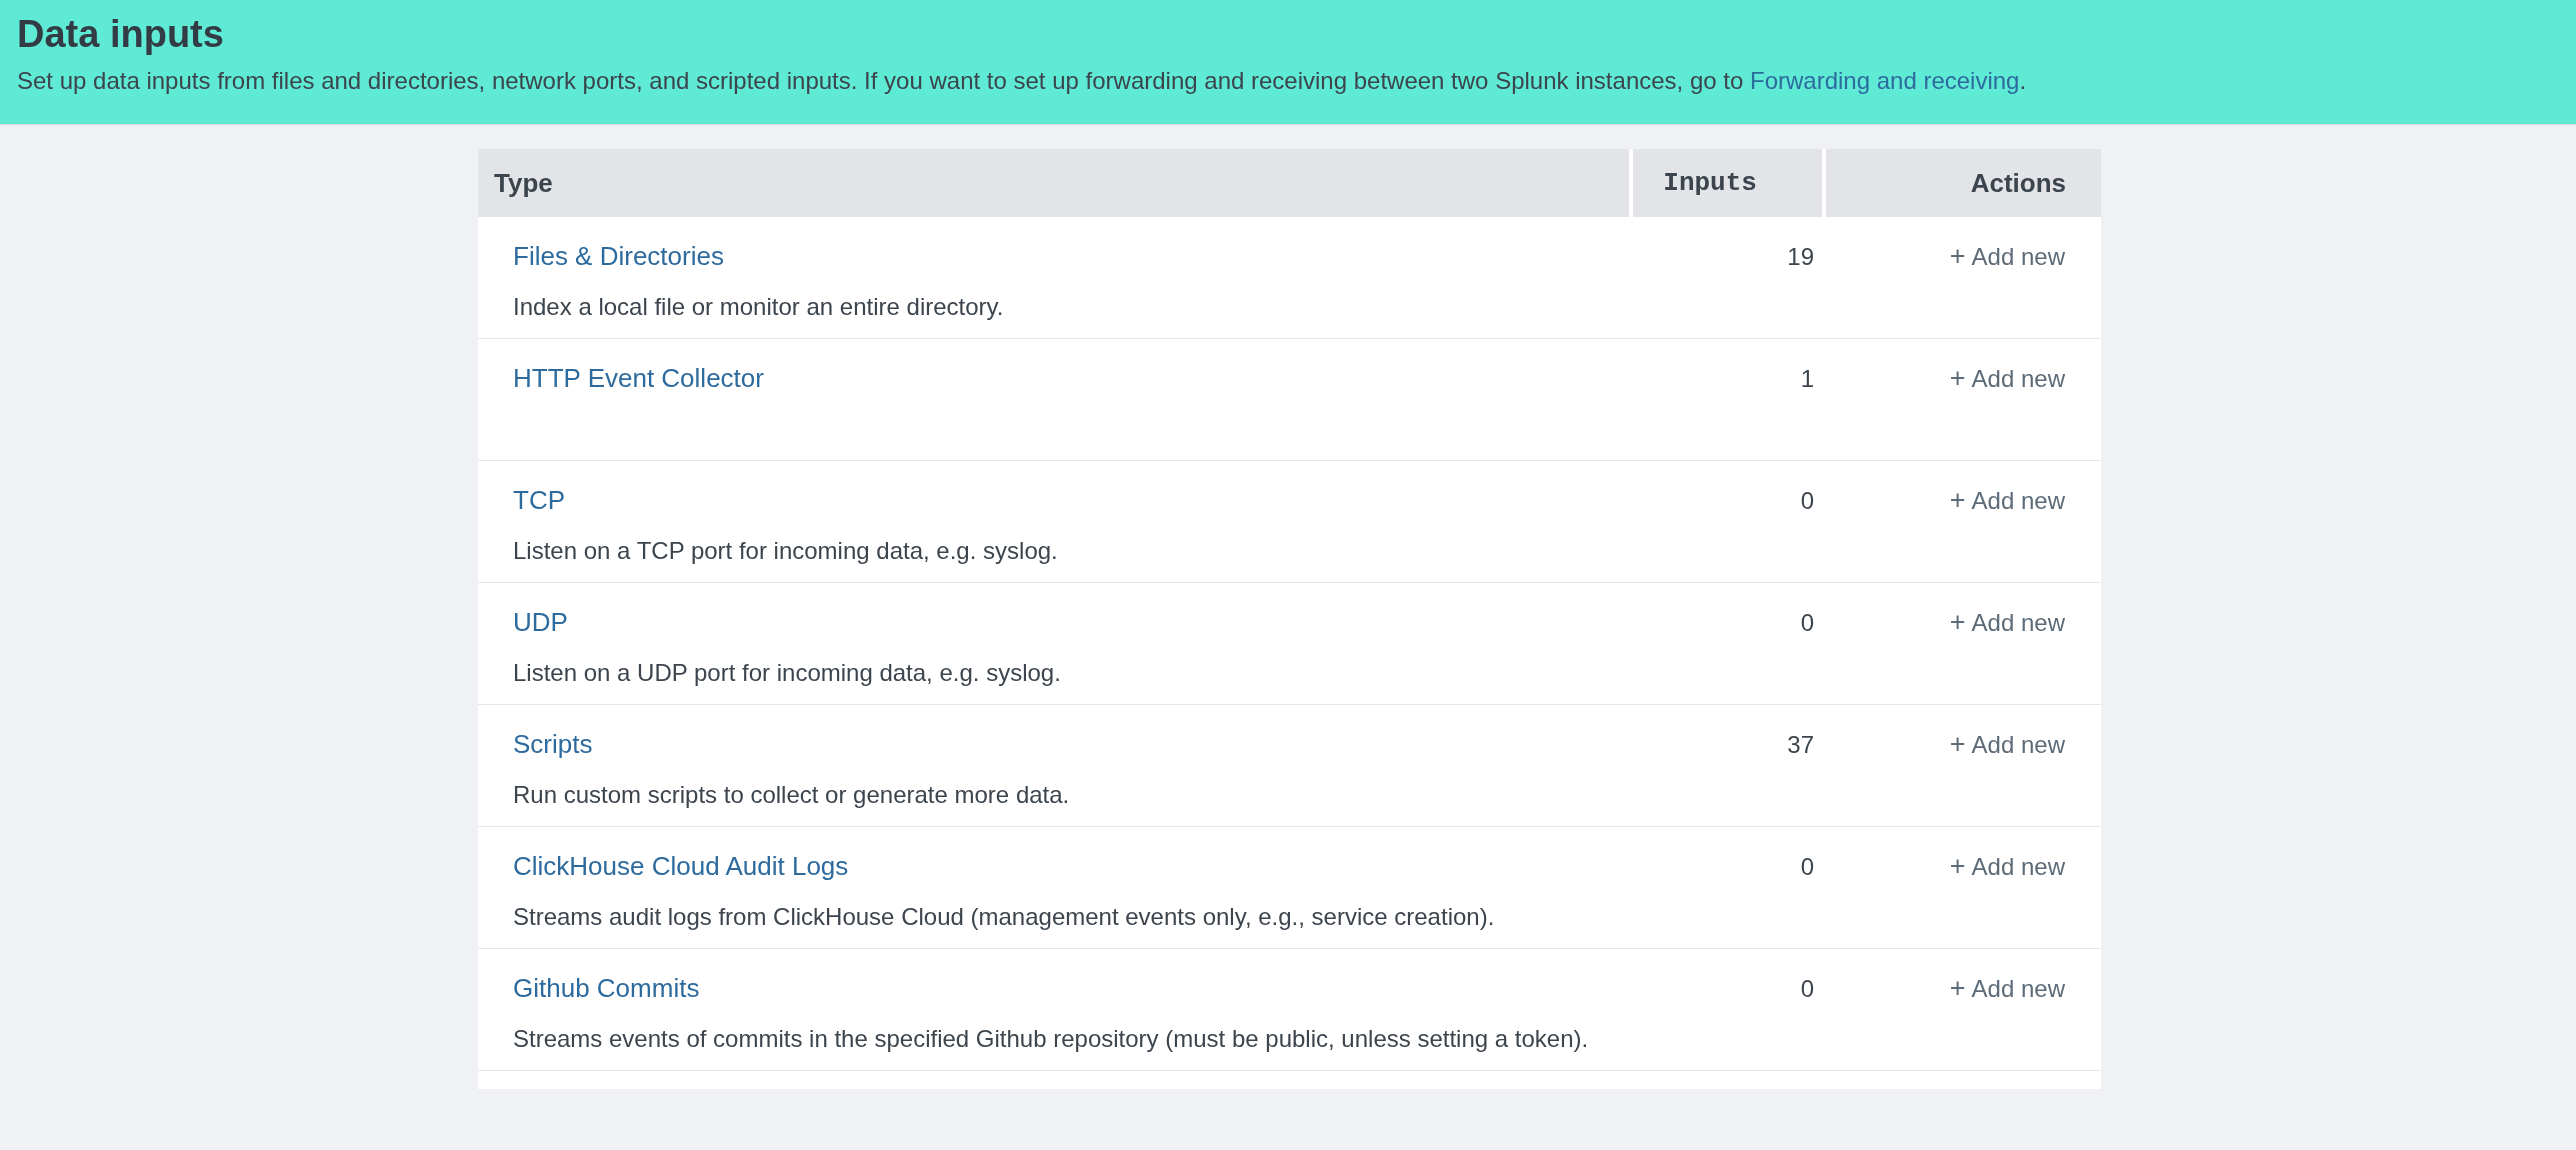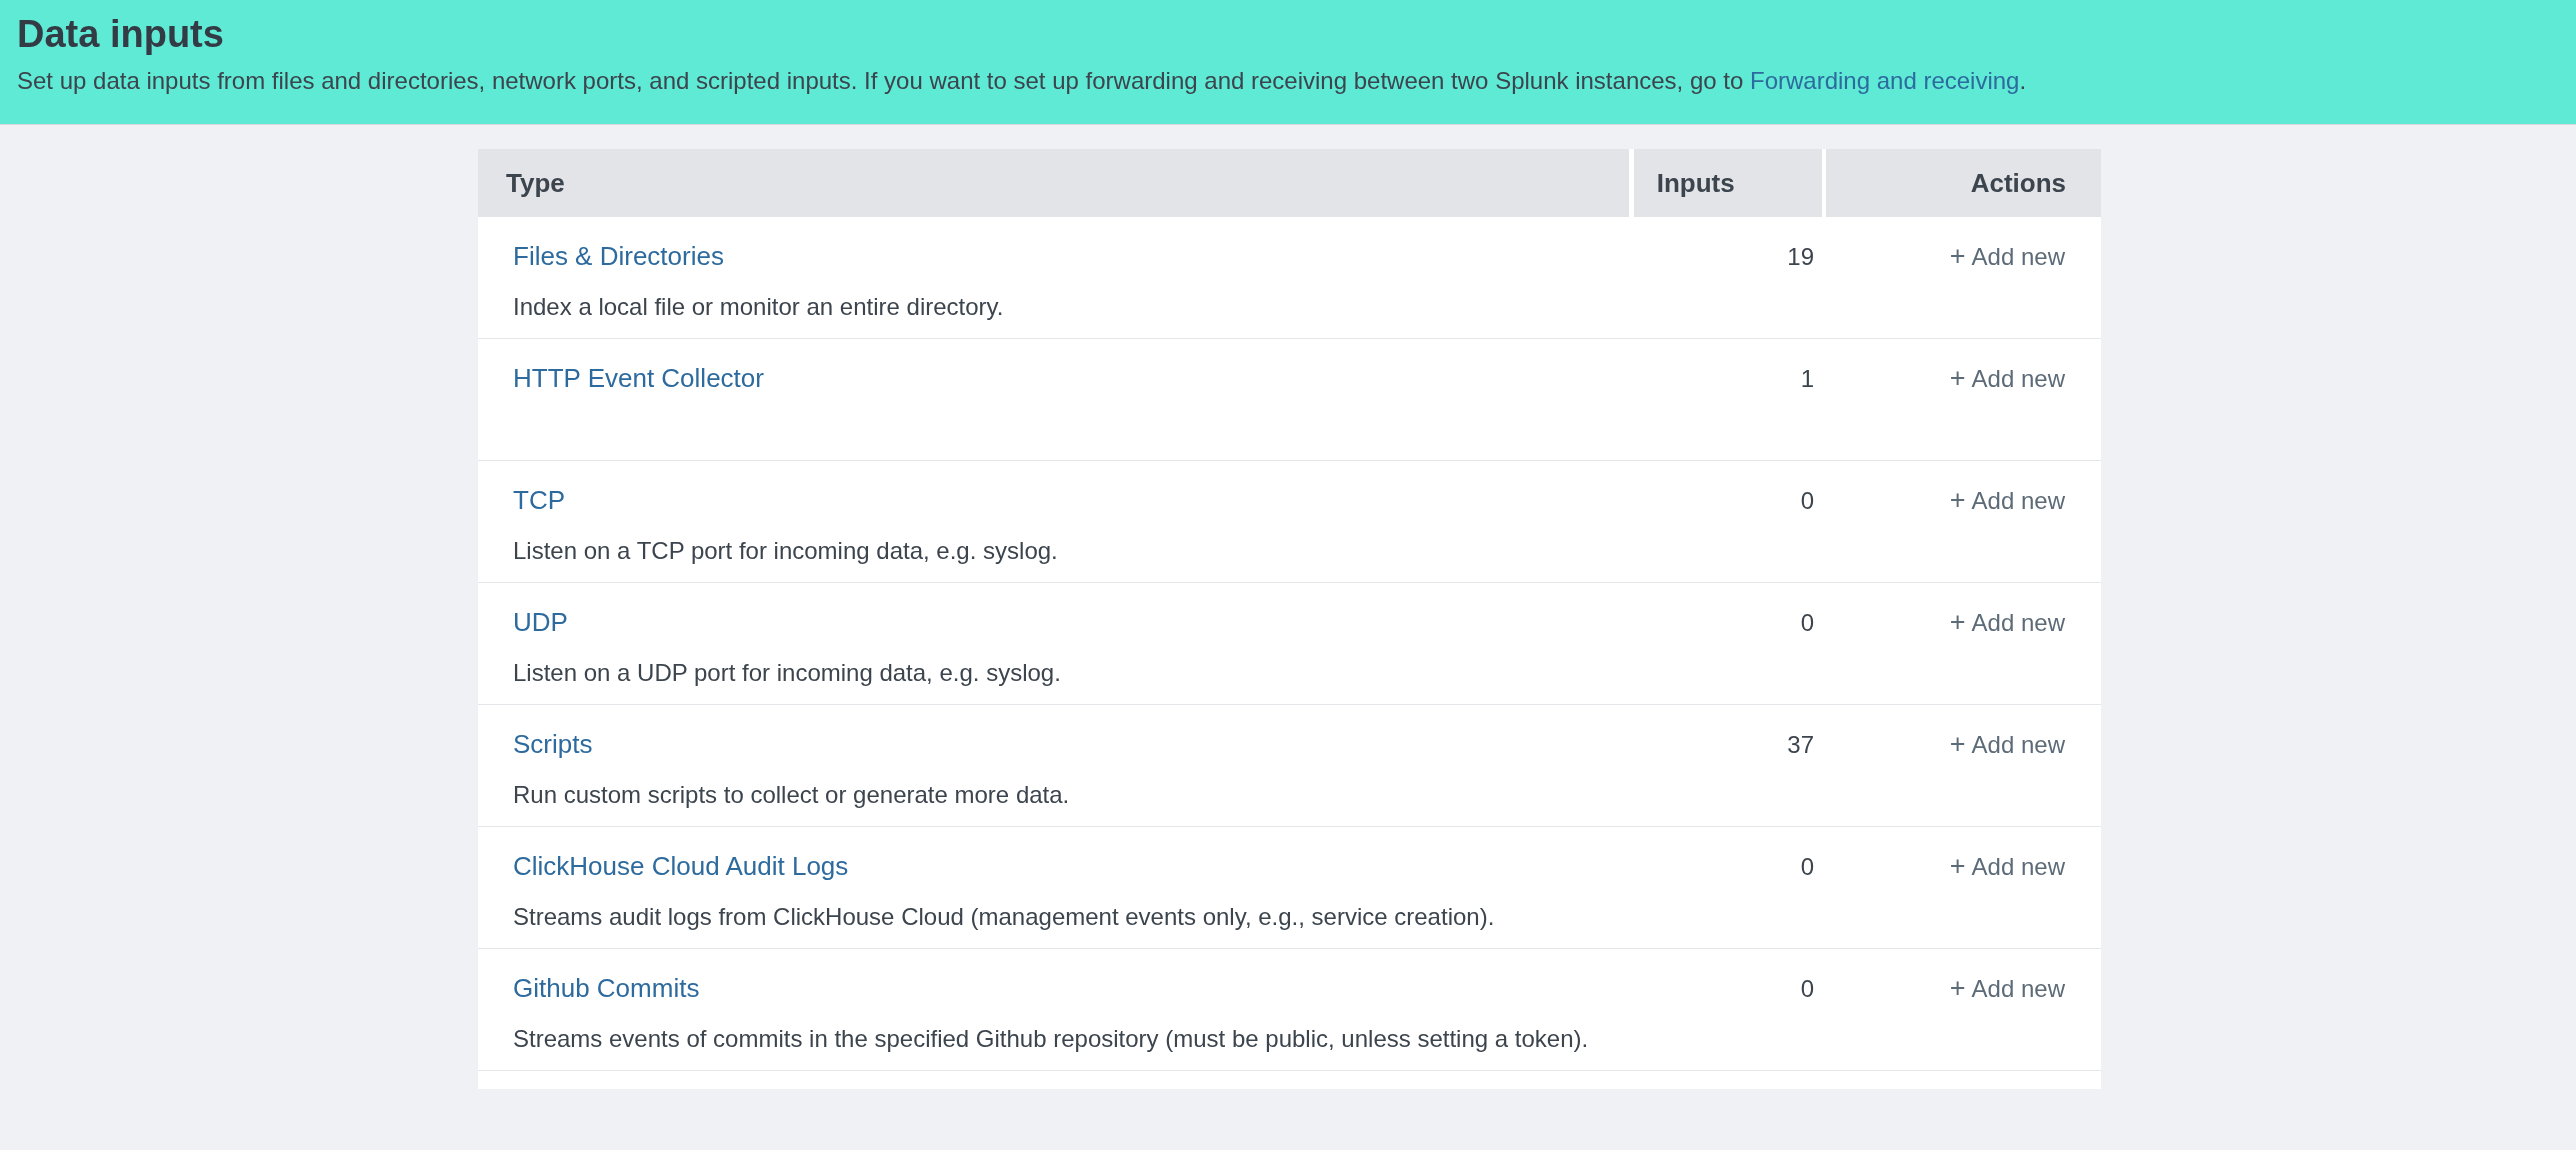--- a/index.html
+++ b/index.html
@@ -48,22 +48,22 @@
   }
   .thead { display: flex; gap: 4.3px; height: 68px; background: #ffffff; }
   .th {
     background: #e2e4e8;
     display: flex;
     align-items: center;
     font-size: 26px;
     font-weight: 700;
     color: #3c444d;
   }
-  .th-type    { width: 1204px; padding-left: 28px; }
-  .th-inputs  { width: 196px;  padding-left: 23px; }
+  .th-type    { width: 1204px; padding-left: 16px; }
+  .th-inputs  { width: 196px;  padding-left: 30px; font-family: Liberation Mono, monospace; }
   .th-actions { width: 286px;  justify-content: flex-end; padding-right: 35px; }
 
   .row {
     display: flex;
     height: 122px;
     padding-top: 23px;
     border-bottom: 1.7px solid #e4e6ea;
     background: #ffffff;
   }
   .col-type   { width: 1136px; padding-left: 35px; }

